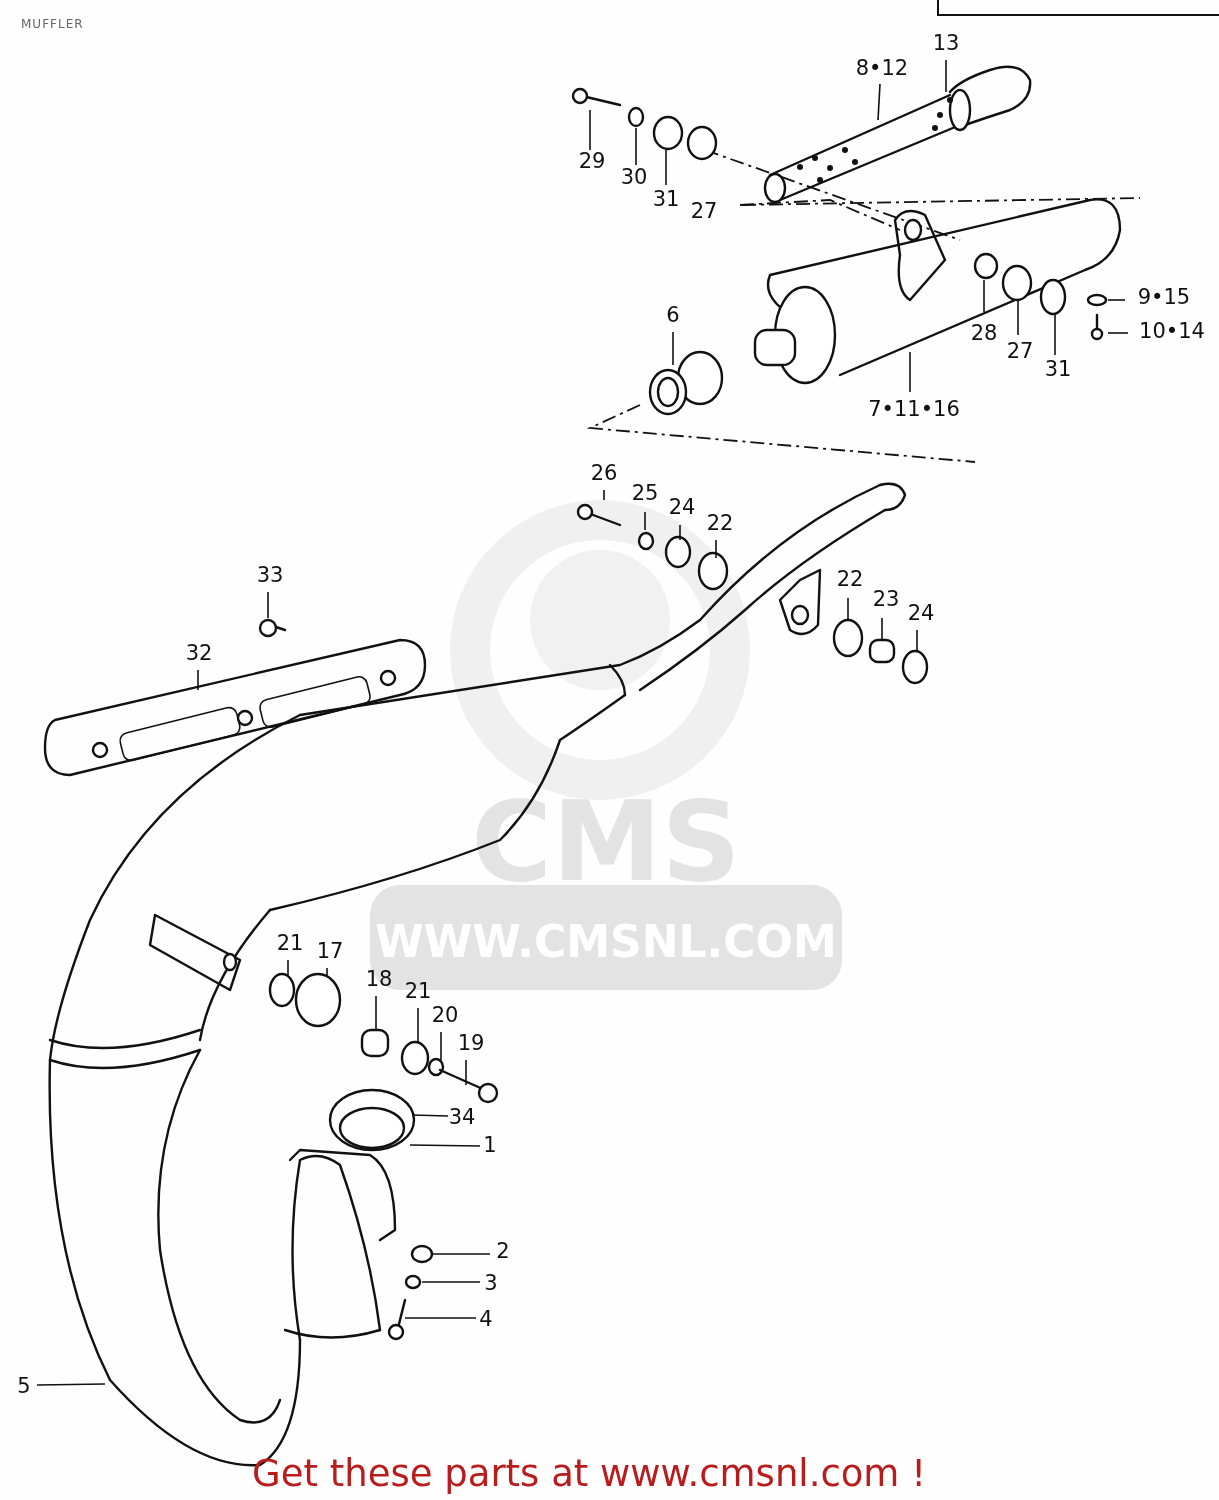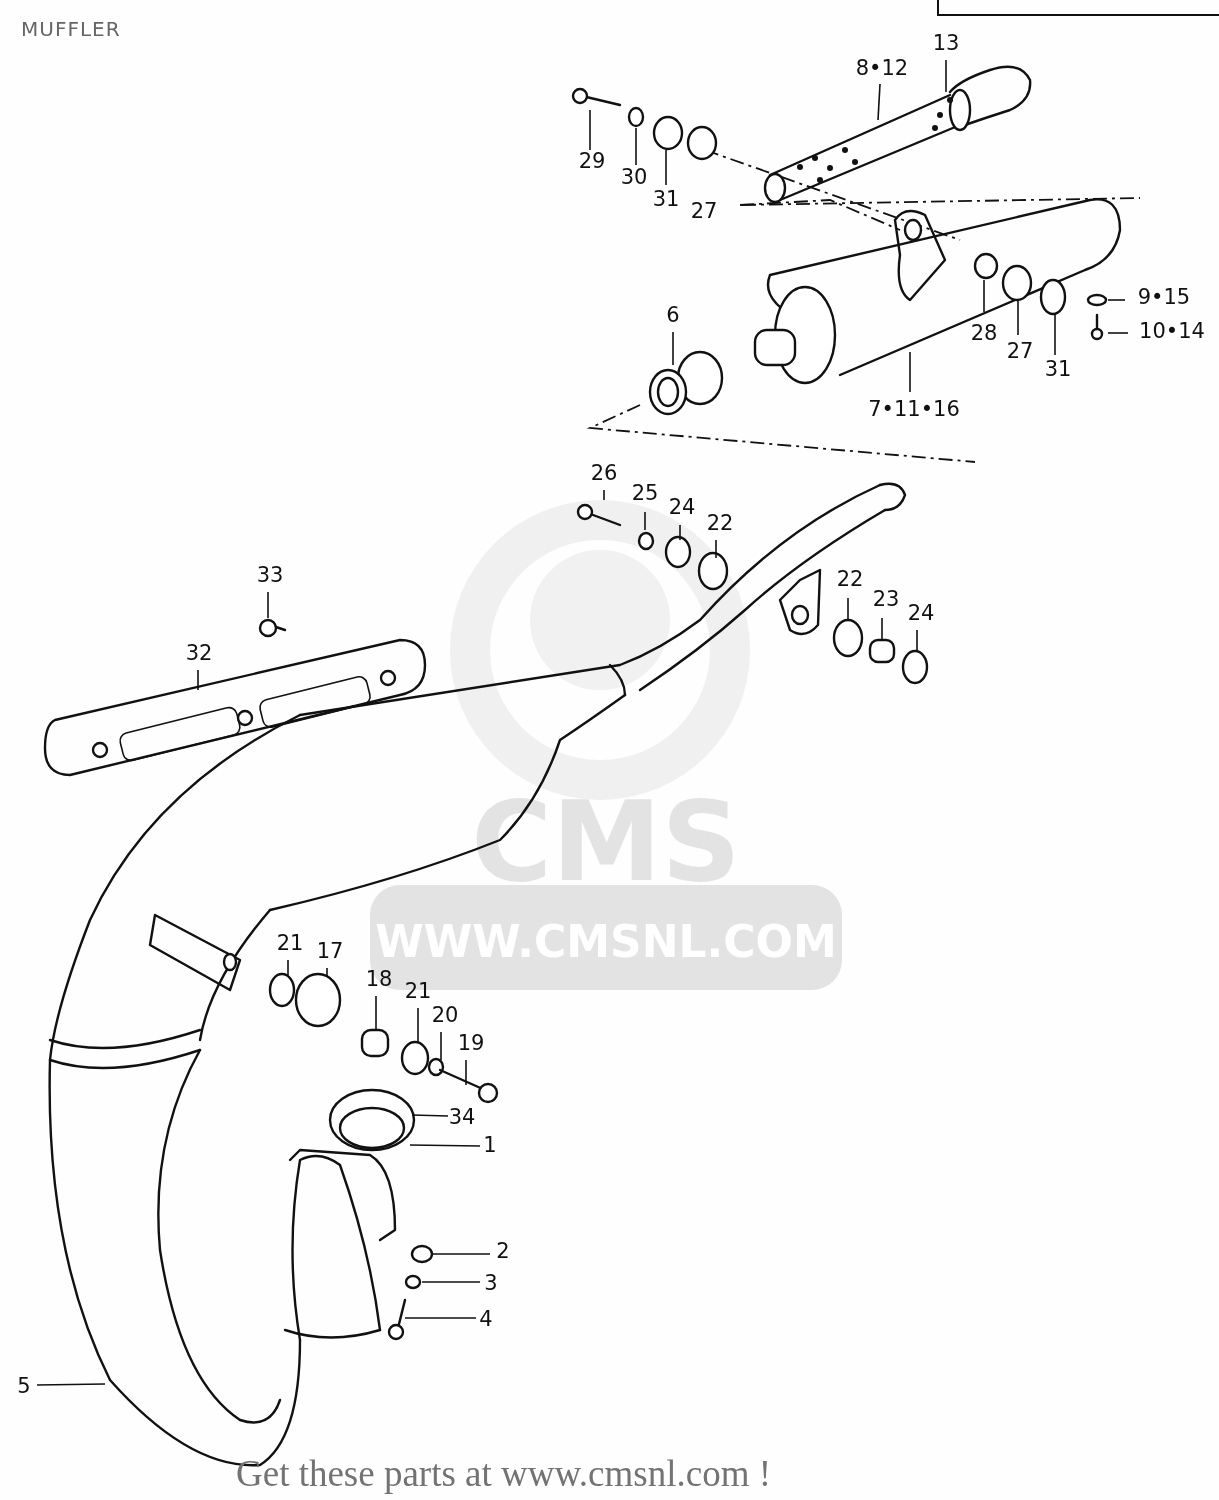--- a/index.html
+++ b/index.html
@@ -1,23 +1,23 @@
 <!DOCTYPE html>
 <html><head>
 <meta charset="utf-8">
 <style>
   html, body { margin:0; padding:0; background:#fdfefd; }
   body { width:1219px; height:1500px; position:relative; overflow:hidden; font-family:"DejaVu Sans", sans-serif; }
-  .title { position:absolute; left:21px; top:17px; font-size:20px; color:#666; letter-spacing:1px; }
+  .title { position:absolute; left:21px; top:17px; font-size:12px; color:#666; letter-spacing:1px; }
   .corner-box { position:absolute; left:937px; top:-4px; width:300px; height:18px; border-left:2px solid #111; border-bottom:2px solid #111; }
   svg.diagram { position:absolute; left:0; top:0; }
   .lbl { font-family:"DejaVu Sans", sans-serif; font-size:21px; fill:#111; }
   .wm { fill:#e3e3e3; }
   .wmtxt { font-family:"DejaVu Sans", sans-serif; font-weight:bold; fill:#fff; }
-  .footer { position:absolute; left:236px; top:1452px; font-size:37px; color:#737373; white-space:nowrap;font-family:Liberation Serif, serif; }
+  .footer { position:absolute; left:252px; top:1452px; font-size:37px; color:#b91c1c; white-space:nowrap; }
   .ln { stroke:#111; stroke-width:2.4; fill:none; stroke-linecap:round; stroke-linejoin:round; }
   .thin { stroke:#111; stroke-width:1.6; fill:none; }
   .dash { stroke:#111; stroke-width:1.8; fill:none; stroke-dasharray:14 5 3 5; }
   .part { stroke:#111; stroke-width:2.4; fill:#fff; }
 </style>
 </head>
 <body>
 
 <div class="title">MUFFLER</div>
 <div class="corner-box"></div>

